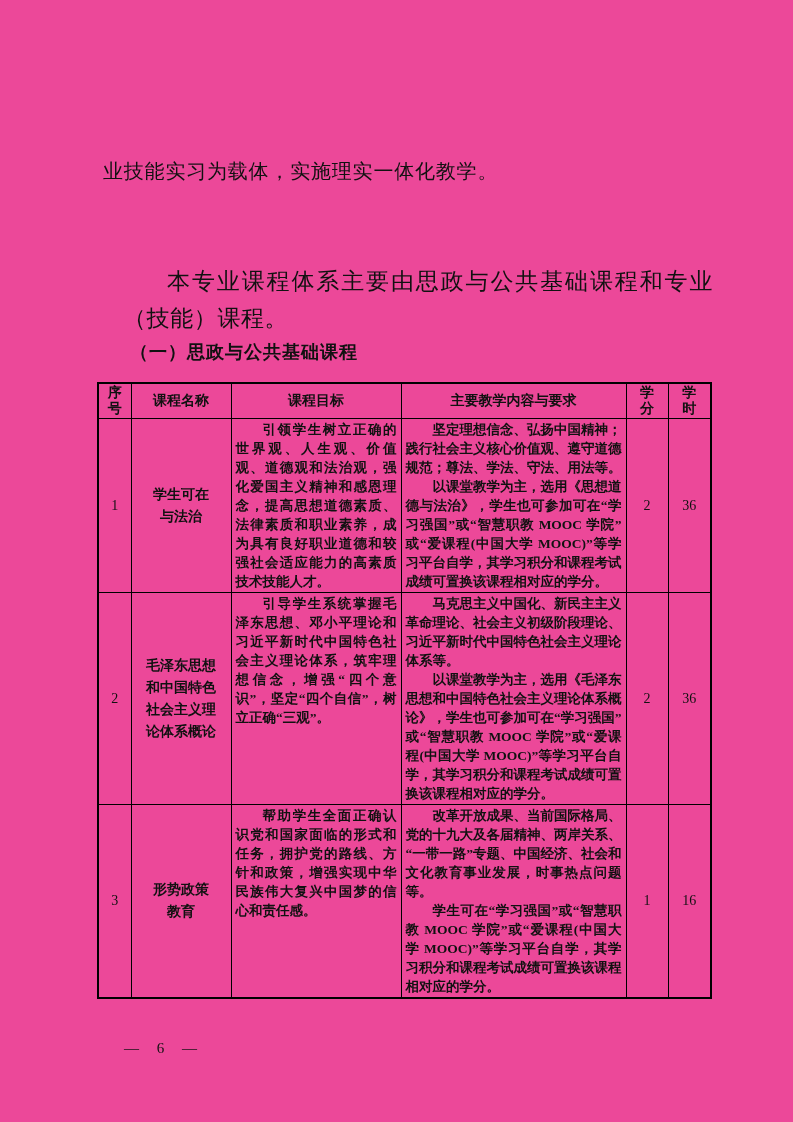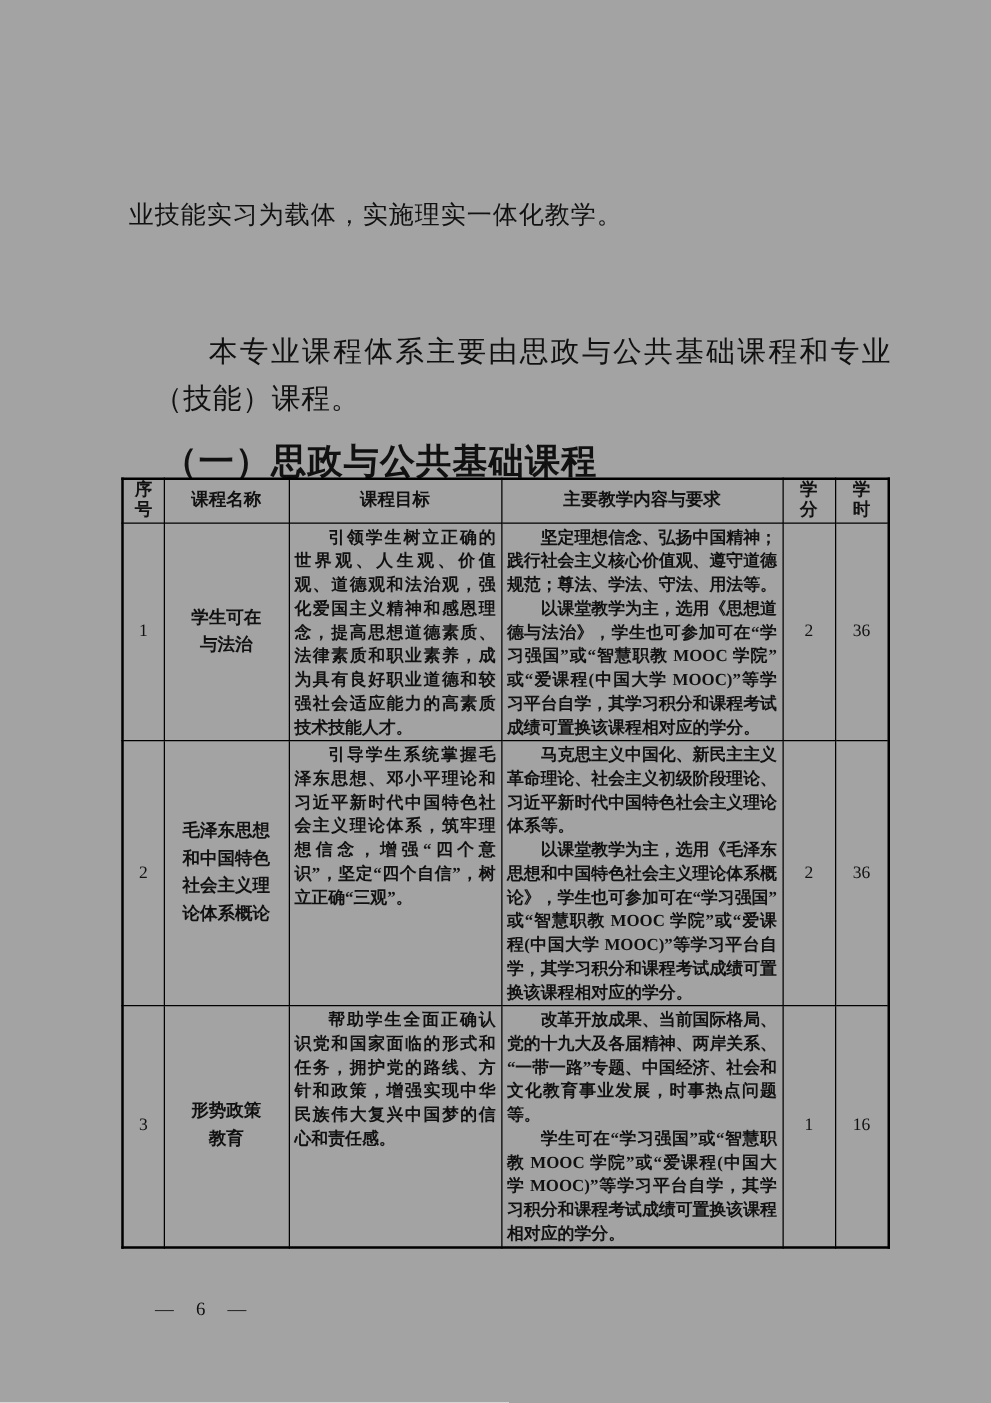--- a/index.html
+++ b/index.html
@@ -1,20 +1,20 @@
 <!DOCTYPE html>
 <html lang="zh"><head>
 <meta charset="utf-8">
 <style>
   html,body { margin:0; padding:0; background:#ffffff; }
   .page {
     position: relative;
     width: 793px;
     height: 1122px;
-    background: #a3a3a3;
+    background: #ec4899;
     color: #111111;
     font-family: "Liberation Serif", "DejaVu Serif", serif;
     overflow: hidden;
   }
   .cont-para {
     position: absolute;
     left: 103px; top: 138px; width: 595px;
     font-size: 20px;
     letter-spacing: 0.8px;
   }
@@ -32,21 +32,21 @@
     font-size: 23px;
     line-height: 37px;
     text-indent: 44px;
     text-align: justify;
     letter-spacing: 0.6px;
     margin-left: 20px;
   }
   .subsection-heading {
     position: absolute;
     left: 130px; top: 322px;
-    font-size: 28px;
+    font-size: 18px;
     letter-spacing: 1px;
     font-family: Liberation Mono, monospace;
   }
   .table-caption {
     position: absolute;
     left: 97px; top: 356px; width: 613px;
     text-align: center;
     font-size: 17px;
     letter-spacing: 0.5px;
   }

